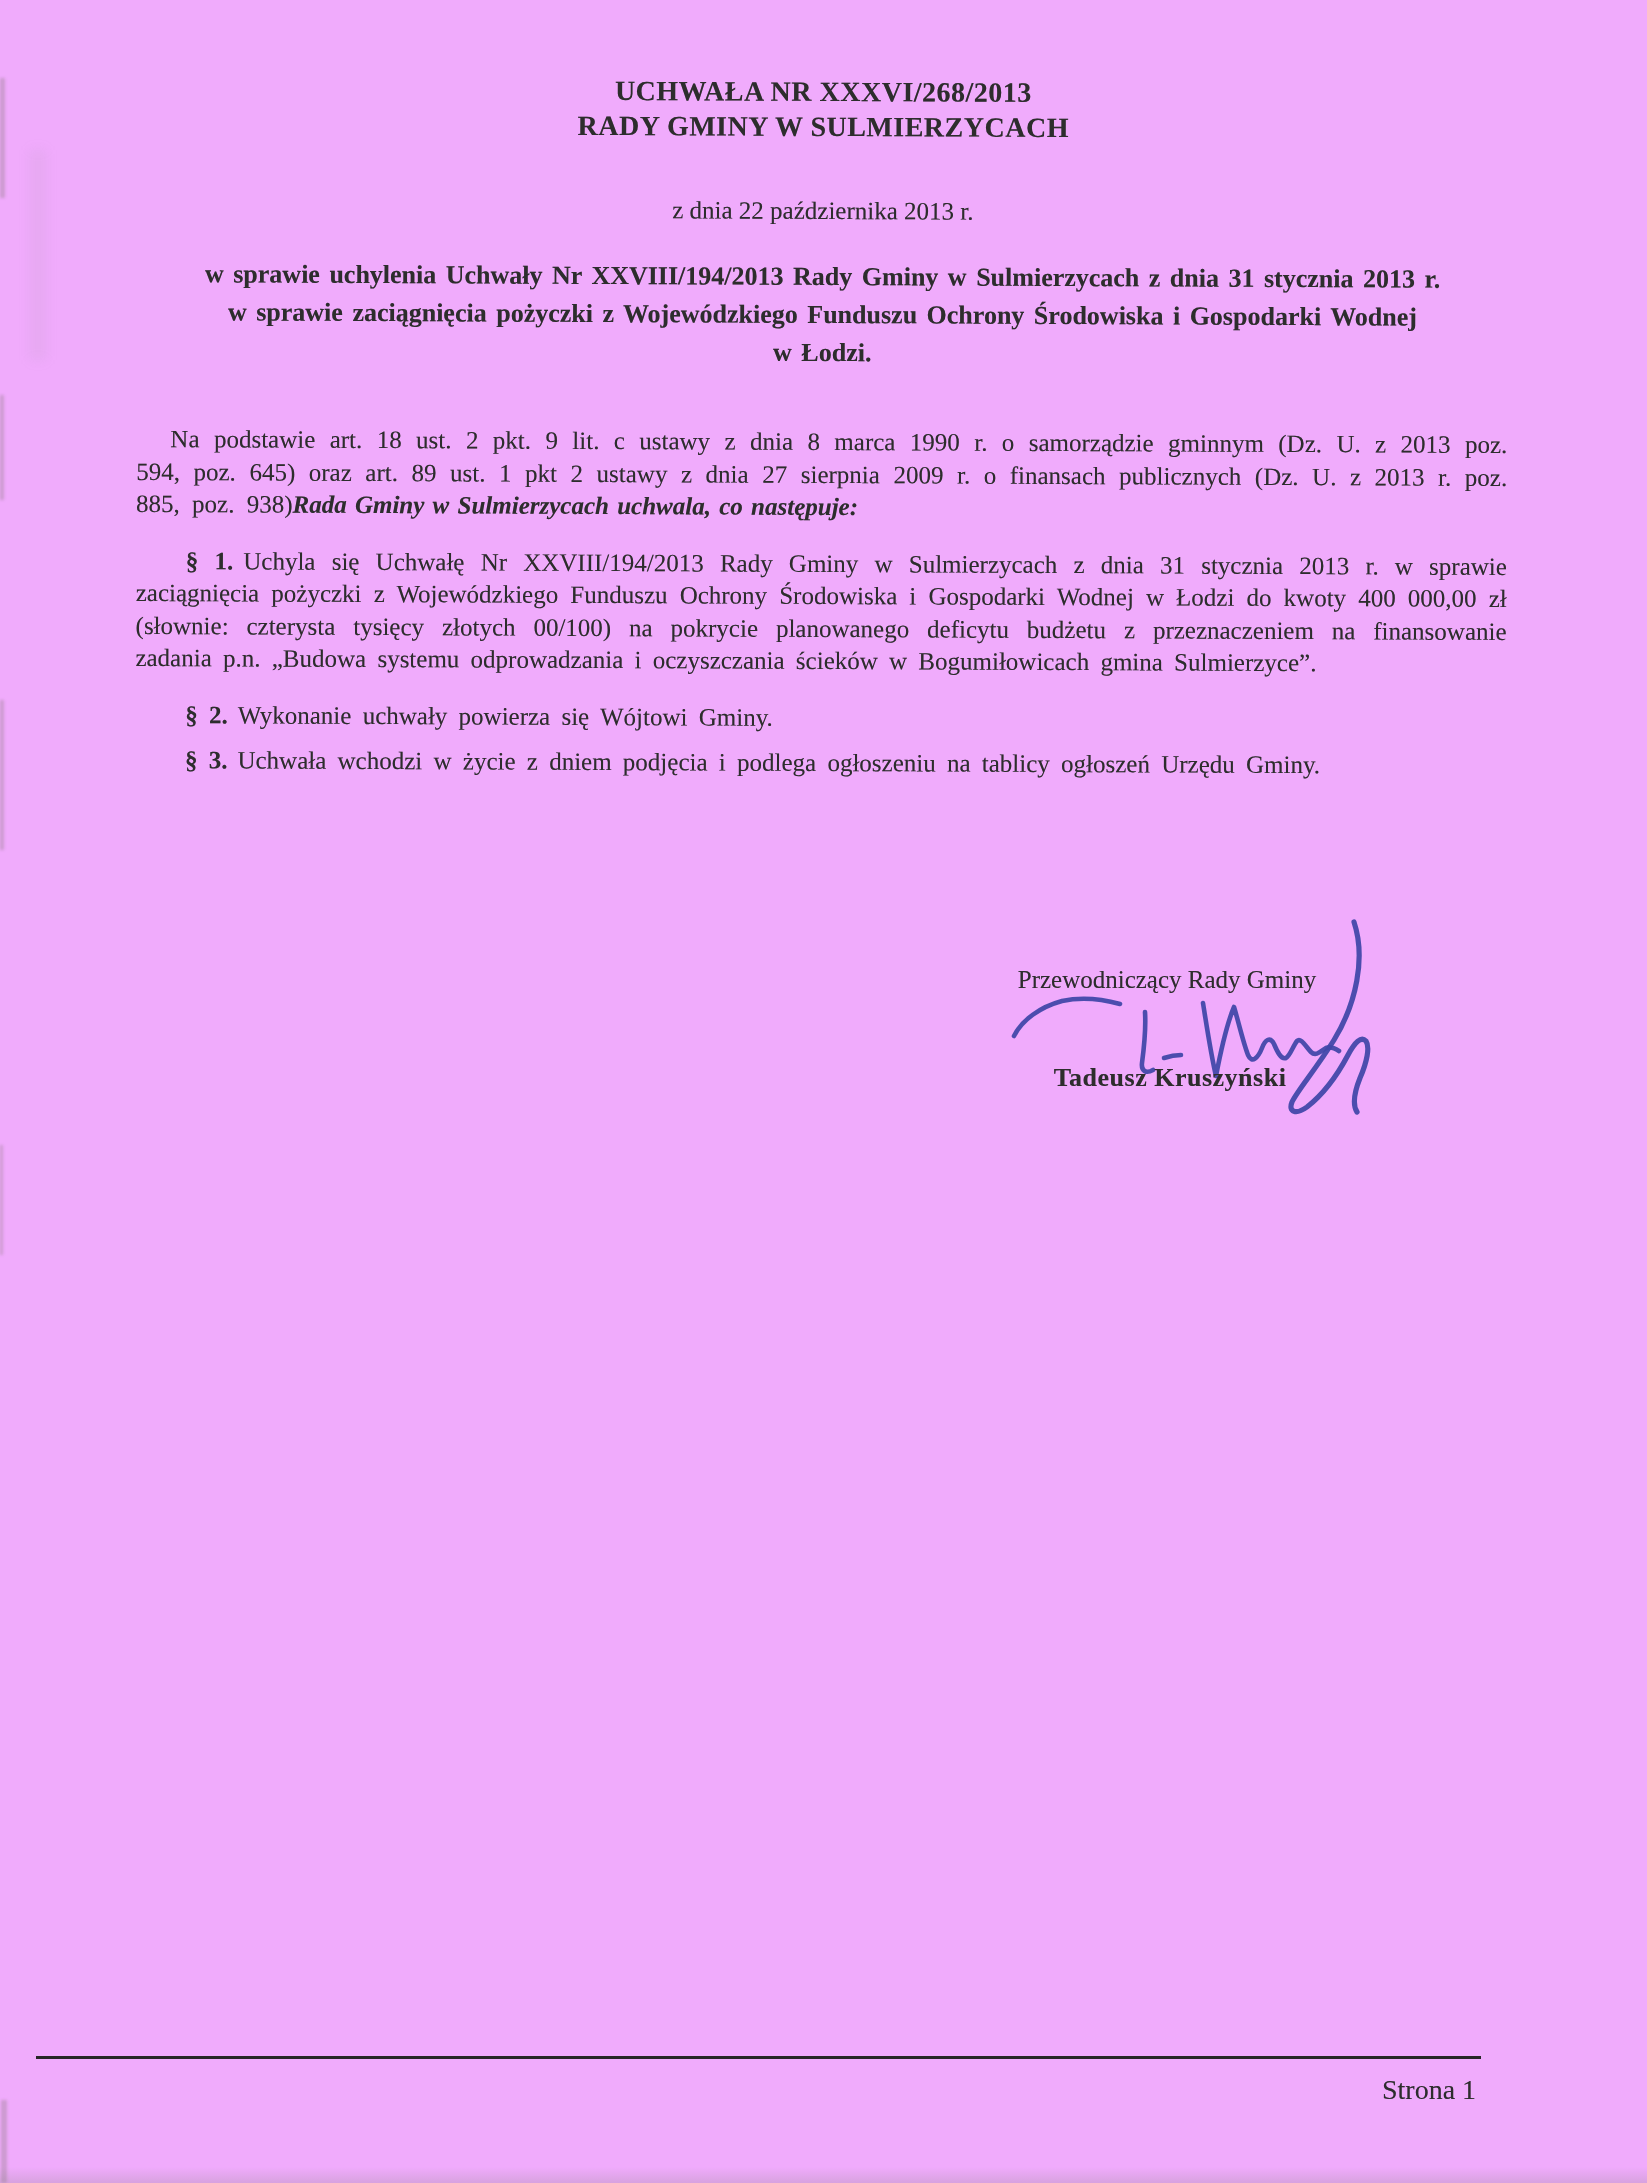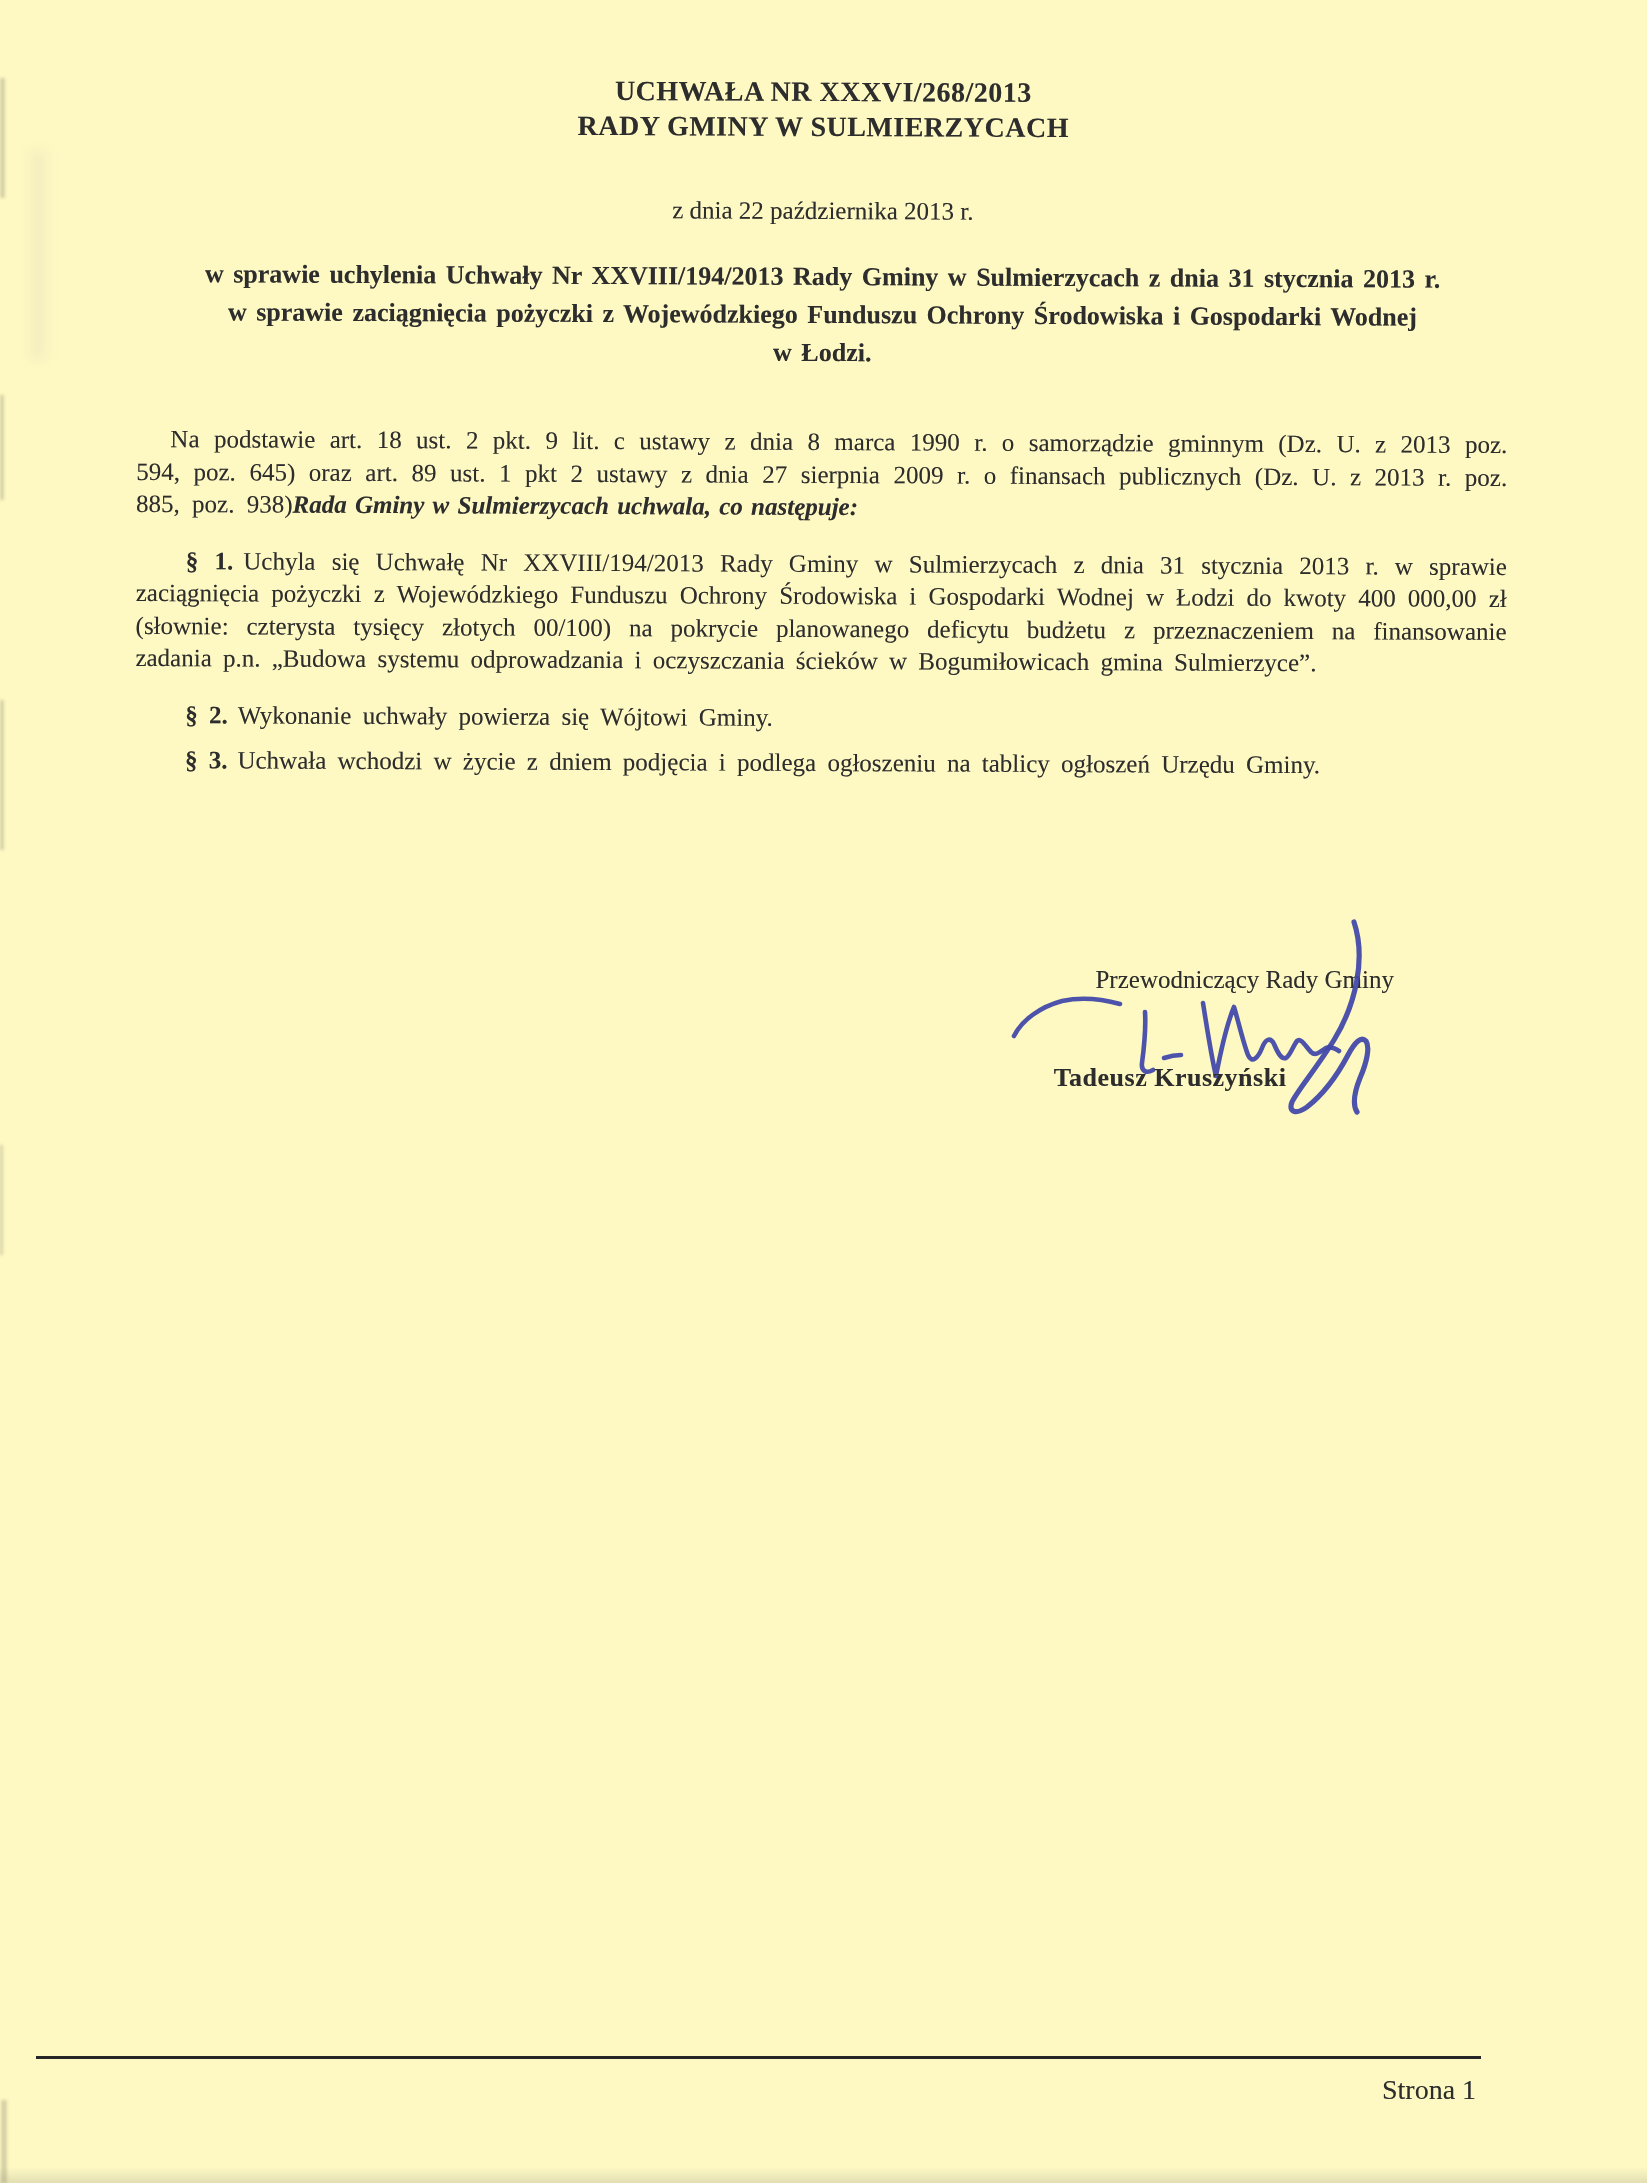--- a/index.html
+++ b/index.html
@@ -2,21 +2,21 @@
 <html lang="pl" style="--ink: #2d2d2d; --signature-ink: #4046a8;"><head>
 <meta charset="utf-8">
 <title>Uchwała</title>
 <style>
   html, body { margin: 0; padding: 0; background: #ffffff; }
 
   .page {
     position: relative;
     width: 1647px;
     height: 2183px;
-    background: #fef9c3;
+    background: #f0abfc;
     overflow: hidden;
     font-family: "Liberation Serif", "DejaVu Serif", serif;
     color: var(--ink, #2d2d2d);
     text-shadow: 0 0 0.6px rgba(45,45,45,0.35);
   }
 
   
   .content {
     position: absolute;
     left: 138px;
@@ -81,21 +81,21 @@
     top: 900px;
     width: 480px;
     height: 228px;
   }
   .sig-role {
     position: absolute;
     top: 66px; left: 0;
     width: 100%;
     box-sizing: border-box;
     padding-right: 26px;
-    text-align: right;
+    text-align: center;
     font-size: 25px;
     white-space: nowrap;
   }
   .sig-name {
     position: absolute;
     top: 163px; left: 12px;
     width: 100%;
     box-sizing: border-box;
     padding-right: 44px;
     text-align: center;

